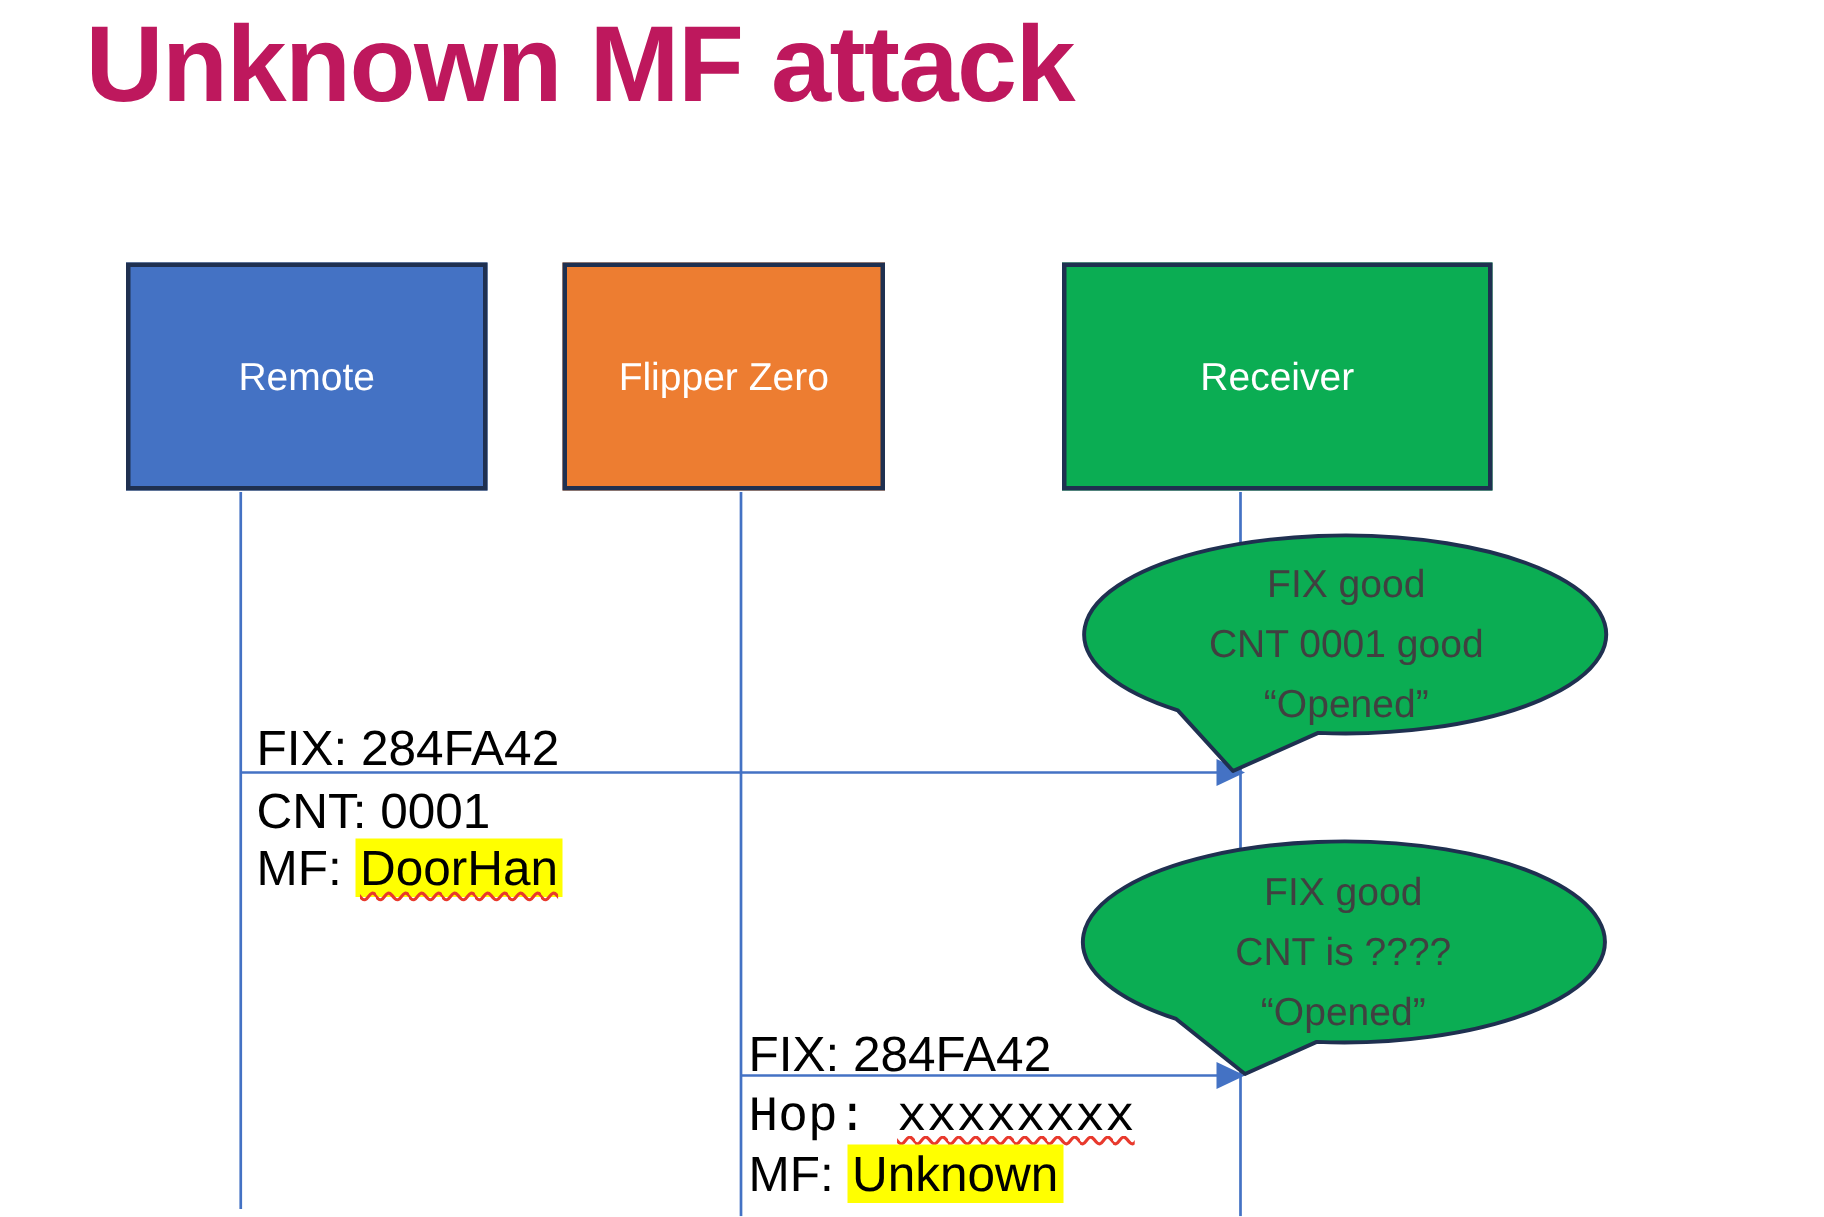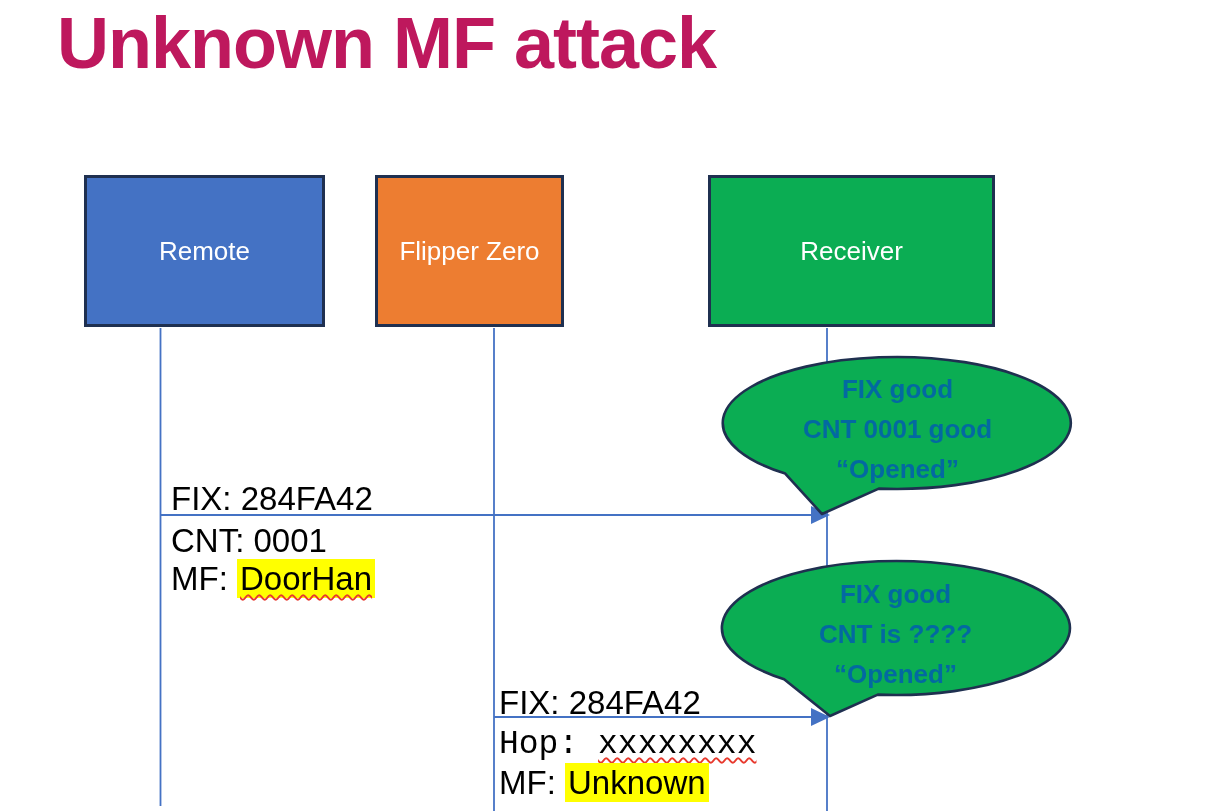--- a/index.html
+++ b/index.html
@@ -12,37 +12,37 @@
     font-size:72px;font-weight:700;letter-spacing:-1px;color:#be185d;
     white-space:nowrap;
   }
   .actor{
     position:absolute;top:175px;height:152px;
     border:3px solid #1F3050;box-sizing:border-box;
     display:flex;align-items:center;justify-content:center;
     color:#ffffff;font-size:26px;
   }
   #actor-remote{left:40px;width:241px;background:#4472C4;margin-left:44px;}
-  #actor-flipper{left:375px;width:189px;background:#ED7D31;}
+  #actor-flipper{left:375px;width:215px;background:#ED7D31;}
   #actor-receiver{left:708px;width:287px;background:#0BAD53;}
   #connector-layer{position:absolute;left:0;top:0;width:1216px;height:811px;}
   .msg-line{
     position:absolute;font-size:33px;color:#000;white-space:nowrap;
   }
   .hl{background:#FFFF00;padding:1px 3px;}
   .squiggle{
     text-decoration-line:underline;
     text-decoration-style:wavy;
     text-decoration-color:#E8392D;
     text-decoration-thickness:1.5px;
     text-underline-offset:4px;
   }
   .callout-text{
     position:absolute;width:345px;text-align:center;
-    color:#0369a1;font-size:26px;line-height:40px;white-space:nowrap;font-weight:bold;
+    color:#404040;font-size:26px;line-height:40px;white-space:nowrap;
   }
   #callout1-text{left:725px;top:369px;}
   #callout2-text{left:723px;top:574px;}
 </style>
 </head>
 <body>
 
 <div id="slide">
 
   <div id="title">Unknown MF attack</div>

